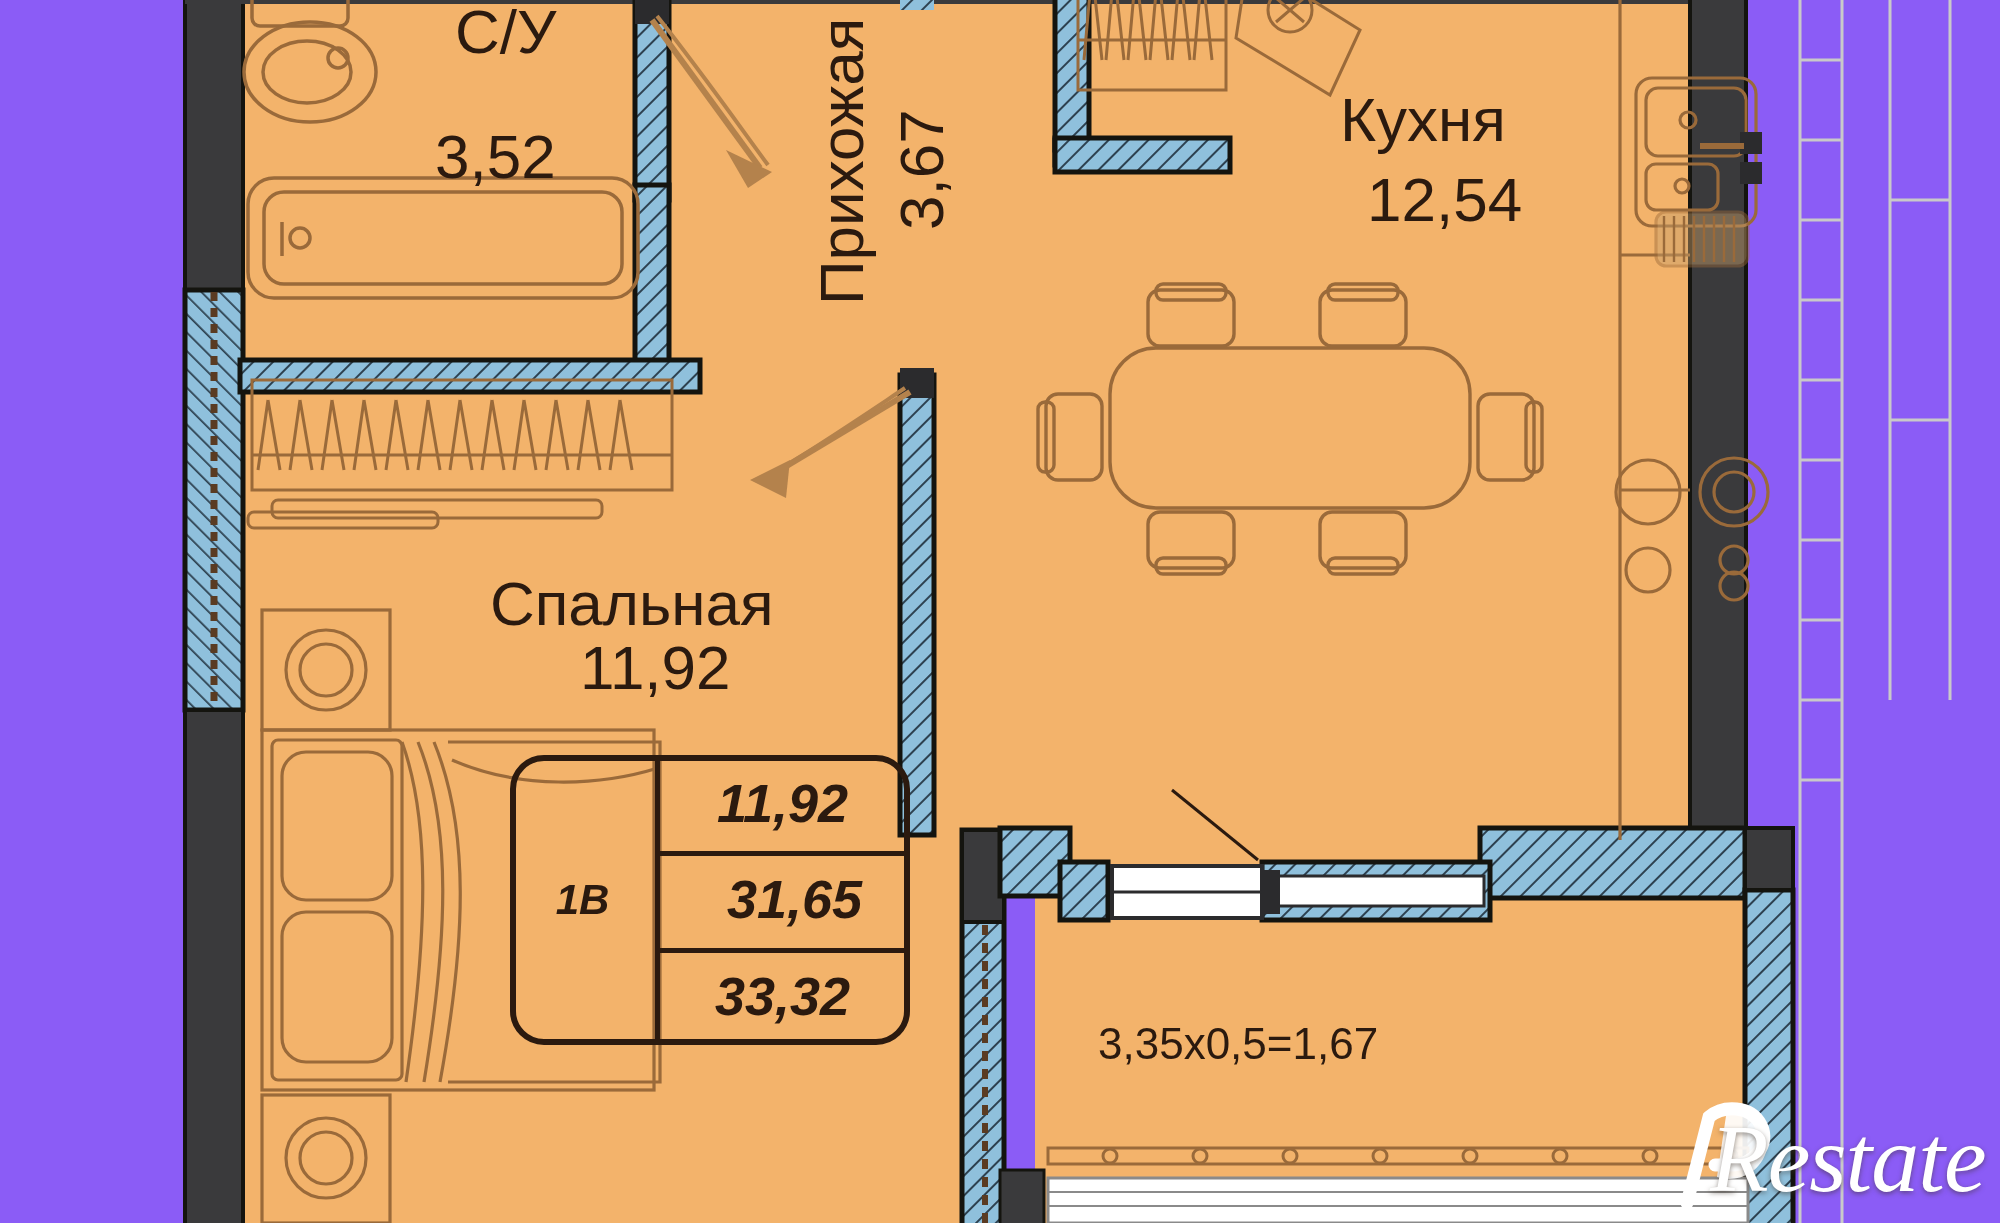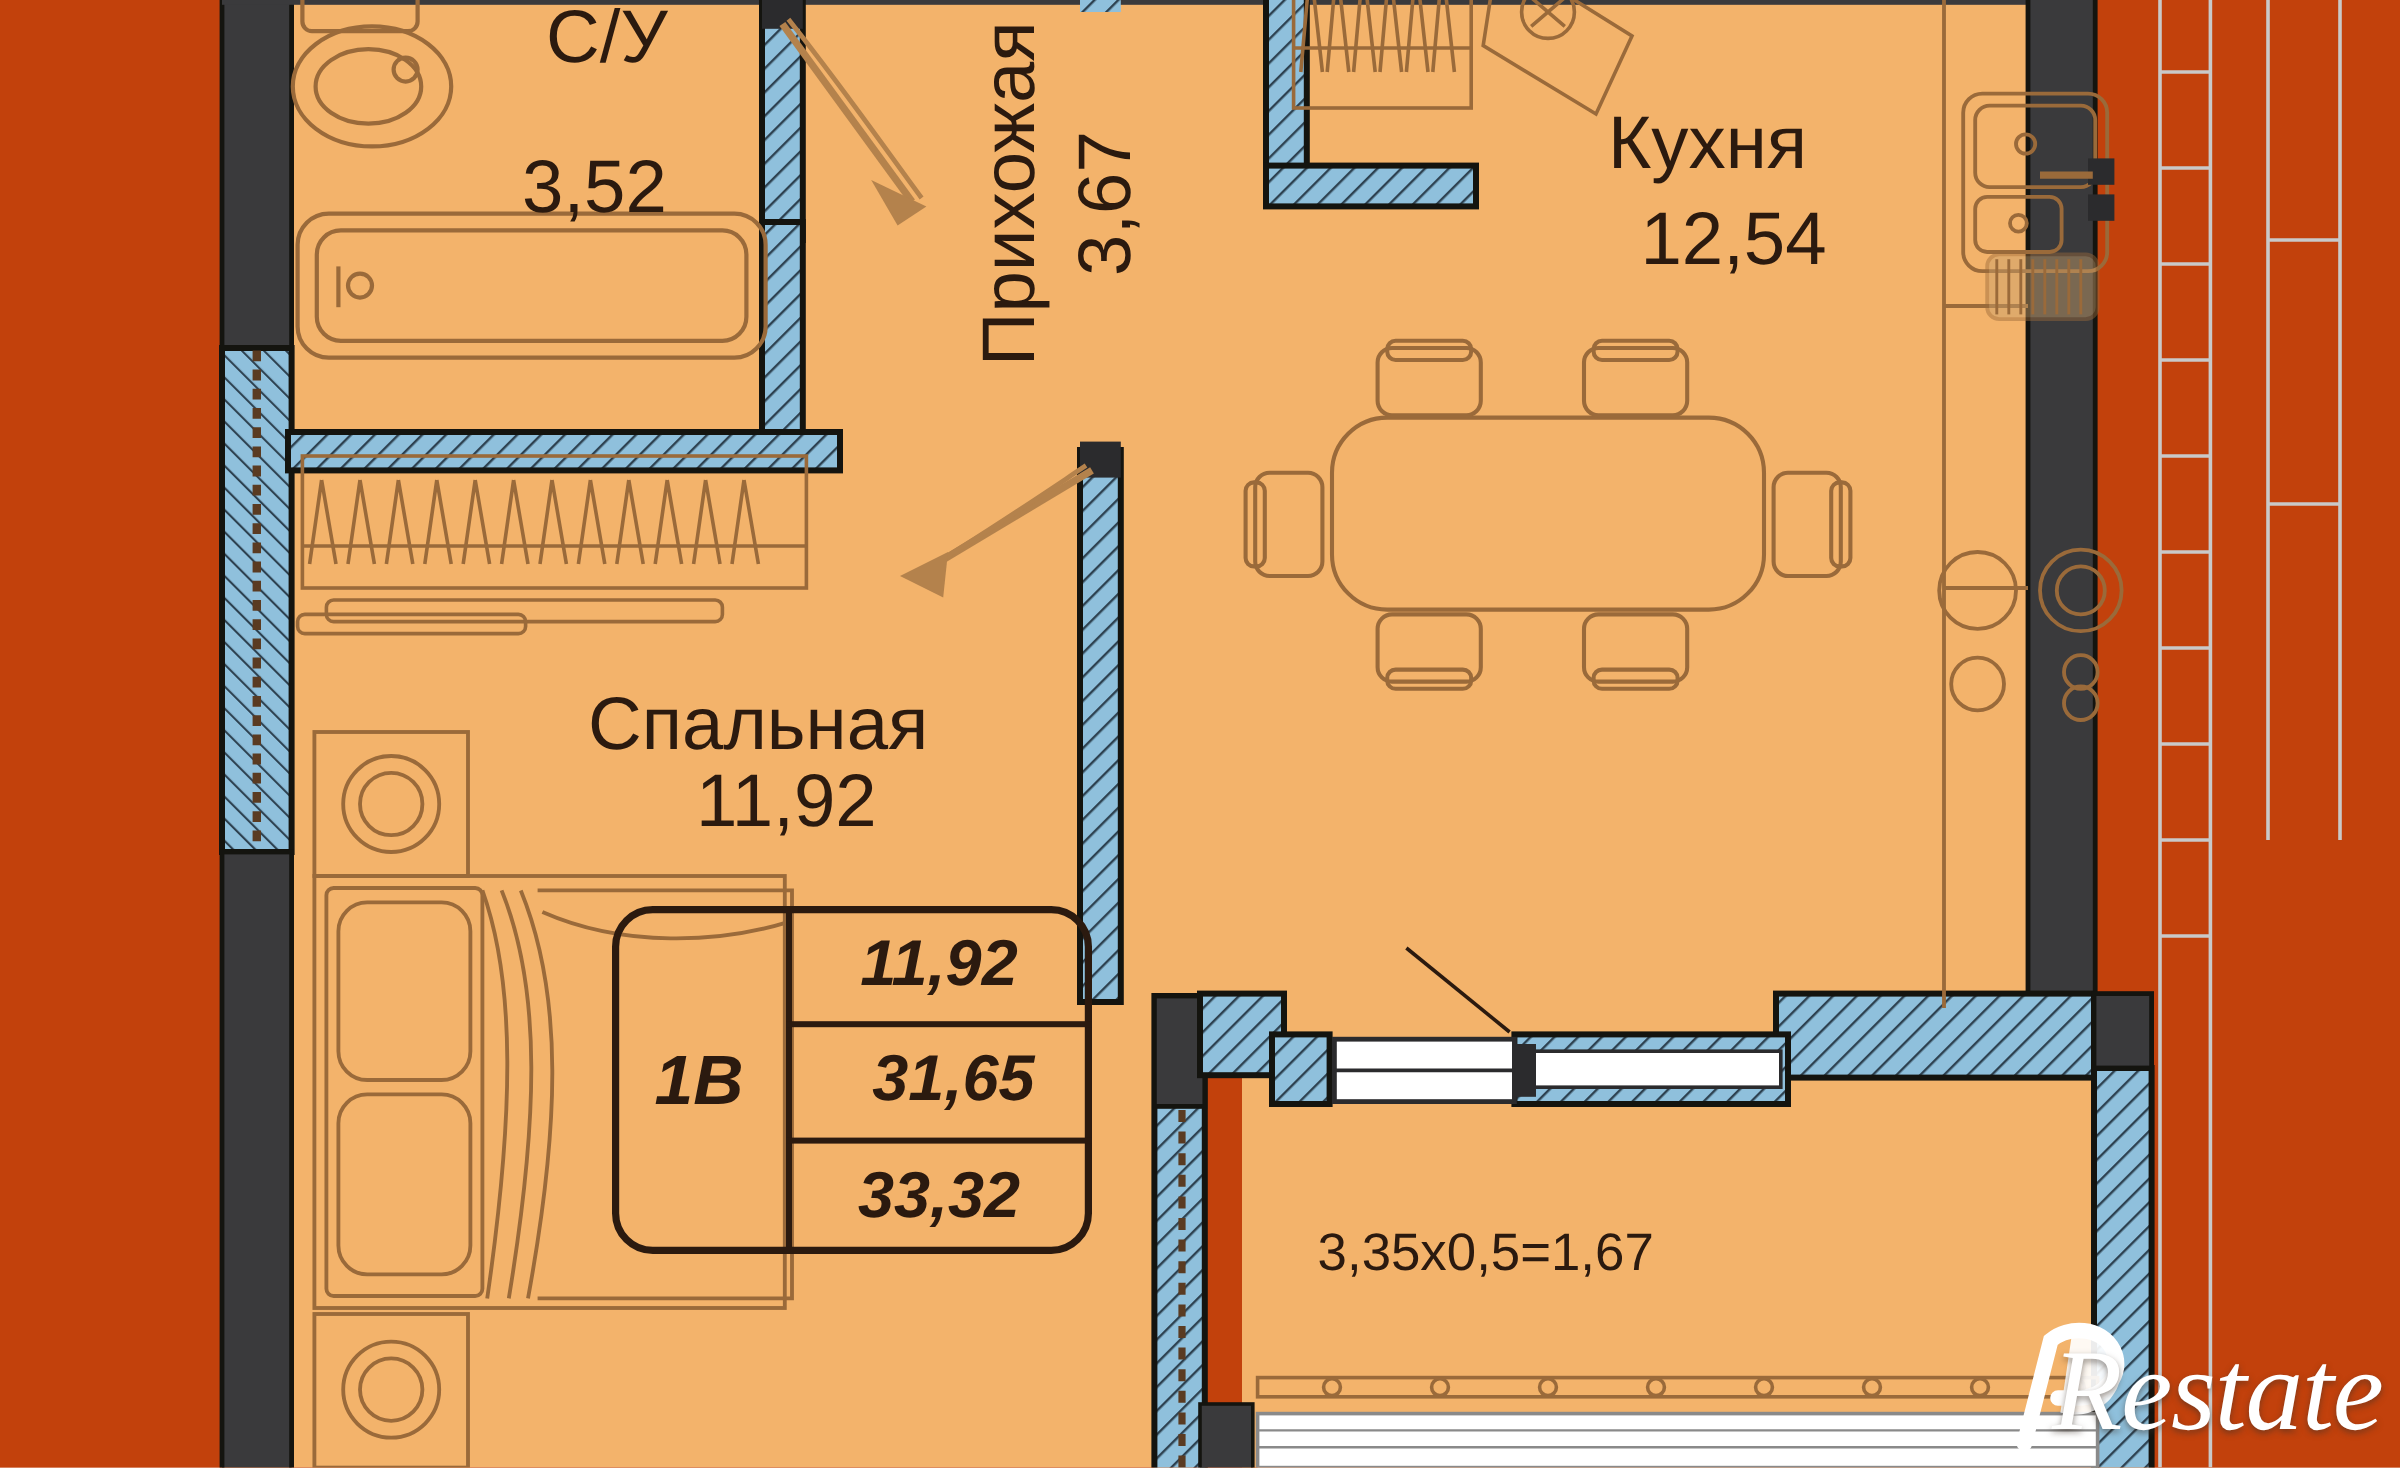--- a/index.html
+++ b/index.html
@@ -1,38 +1,38 @@
 <!DOCTYPE html>
 <html><head>
 <meta charset="utf-8">
 <style>
   html,body{margin:0;padding:0;background:#ffffff;}
   body{width:2000px;height:1223px;overflow:hidden;font-family:"Liberation Sans",sans-serif;}
-  #stage{position:relative;width:2000px;height:1223px;background:#c2410c;}
+  #stage{position:relative;width:2000px;height:1223px;background:#8b5cf6;}
   svg.plan{position:absolute;left:0;top:0;width:2000px;height:1223px;}
 
   .lbl{position:absolute;color:#2b1a0f;font-family:"Liberation Sans",sans-serif;
        font-weight:400;white-space:nowrap;line-height:1.02;}
   .lbl.big{font-size:62px;}
   .lbl.num{font-size:62px;}
 
   
   #corridor-name{transform:rotate(-90deg);transform-origin:left top;}
   #corridor-area{transform:rotate(-90deg);transform-origin:left top;}
 
   
   #info-table{position:absolute;left:510px;top:755px;width:400px;height:290px;}
   #info-table .frame{position:absolute;inset:0;border:6px solid #2b1a0f;border-radius:34px;
      box-sizing:border-box;background:transparent;}
   #info-table .vdiv{position:absolute;left:145px;top:0;width:5px;height:290px;background:#2b1a0f;}
   #info-table .hdiv{position:absolute;left:145px;width:255px;height:5px;background:#2b1a0f;}
   #info-table .hdiv.a{top:96px;}
   #info-table .hdiv.b{top:193px;}
   #info-table .cellcode{position:absolute;left:0;top:0;width:145px;height:290px;
-     display:flex;align-items:center;justify-content:center;font-size:58px;font-style:italic;
+     display:flex;align-items:center;justify-content:center;font-size:42px;font-style:italic;
      font-weight:700;color:#2b1a0f;}
   #info-table .cellnum{position:absolute;left:145px;width:255px;height:96px;
      display:flex;align-items:center;justify-content:center;font-size:54px;font-style:italic;
      font-weight:700;color:#2b1a0f;}
   #info-table .cellnum.r0{top:0;}
   #info-table .cellnum.r1{top:96px;margin-left:12px;}
   #info-table .cellnum.r2{top:193px;font-style:italic;}
 
   
   #watermark{position:absolute;left:1655px;top:1085px;width:345px;height:138px;

